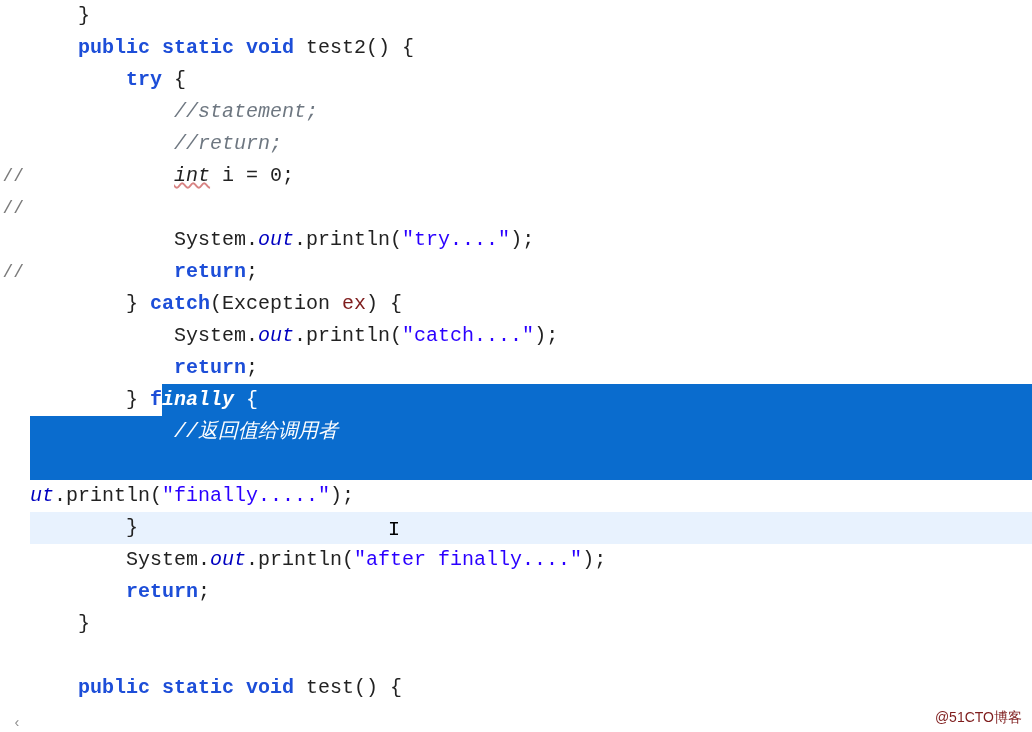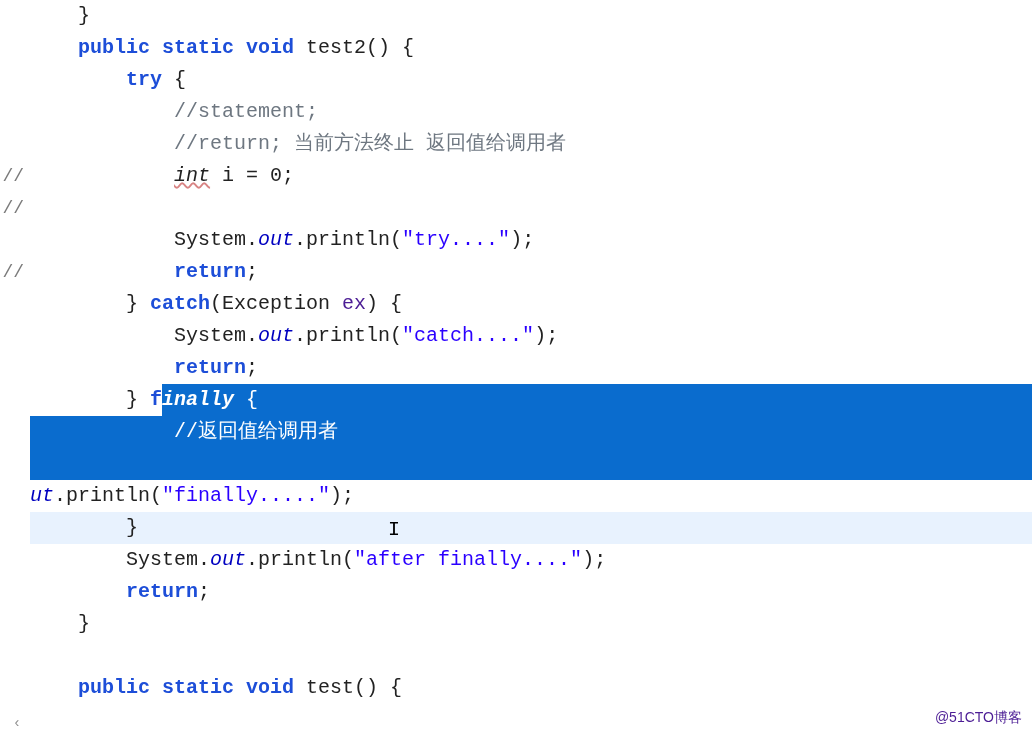--- a/index.html
+++ b/index.html
@@ -41,25 +41,25 @@
   }
   .line {
     height: 32px;
     display: flex;
     align-items: center;
     white-space: pre;
     position: relative;
   }
   .gl { height: 32px; display: flex; align-items: center; }
   .kw { color: #1d4ed8; font-weight: bold; }
-  .comment { color: #6e7781; }
+  .comment { color: #6e7781; font-style: italic; }
   .str { color: #2a00ff; }
   .static-field { color: #0000c0; font-style: italic; }
   .plain { color: #222222; }
-  .param { color: #4c1d95; }
+  .param { color: #7f1d1d; }
   .selected { background: #0a6cce; color: #ffffff; }
   .selected .kw,
   .selected .plain,
   .selected .comment,
   .selected .static-field,
   .selected .str,
   .selected .var { color: #ffffff; }
   .sel-text { color: #ffffff; position: relative; z-index: 1; }
   .caret {
     position: absolute;
@@ -75,21 +75,21 @@
     bottom: 0; left: 8px;
     width: 18px; height: 18px;
     color: #909090;
     font-size: 14px;
     display: flex; align-items: center; justify-content: center;
   }
   .watermark {
     position: absolute;
     bottom: 4px;
     right: 10px;
-    color: #4c1d95;
+    color: #7f1d1d;
     font-size: 14px;
     font-family: sans-serif;
   }
   .current-line-bg {
     background: #e8f2fe;
   }
   .underline-err {
     text-decoration: underline wavy rgba(200,80,80,0.7);
     font-style: italic;
   }
@@ -133,21 +133,21 @@
 
     <div class="line">
       <span class="plain">        </span><span class="kw">try</span><span class="plain"> {</span>
     </div>
 
     <div class="line">
       <span class="plain">            </span><span class="comment">//statement;</span>
     </div>
 
     <div class="line">
-      <span class="plain">            </span><span class="comment">//return; </span><span class="comment">当前方法终止 返回值给调用者</span>
+      <span class="plain">            </span><span class="comment">//return; </span>
     </div>
 
     <div class="line">
       <span class="plain">            </span><span class="plain underline-err">int</span><span class="plain"> i = 0;</span>
     </div>
 
     <div class="line">
       <span class="plain">            </span>
     </div>
 

